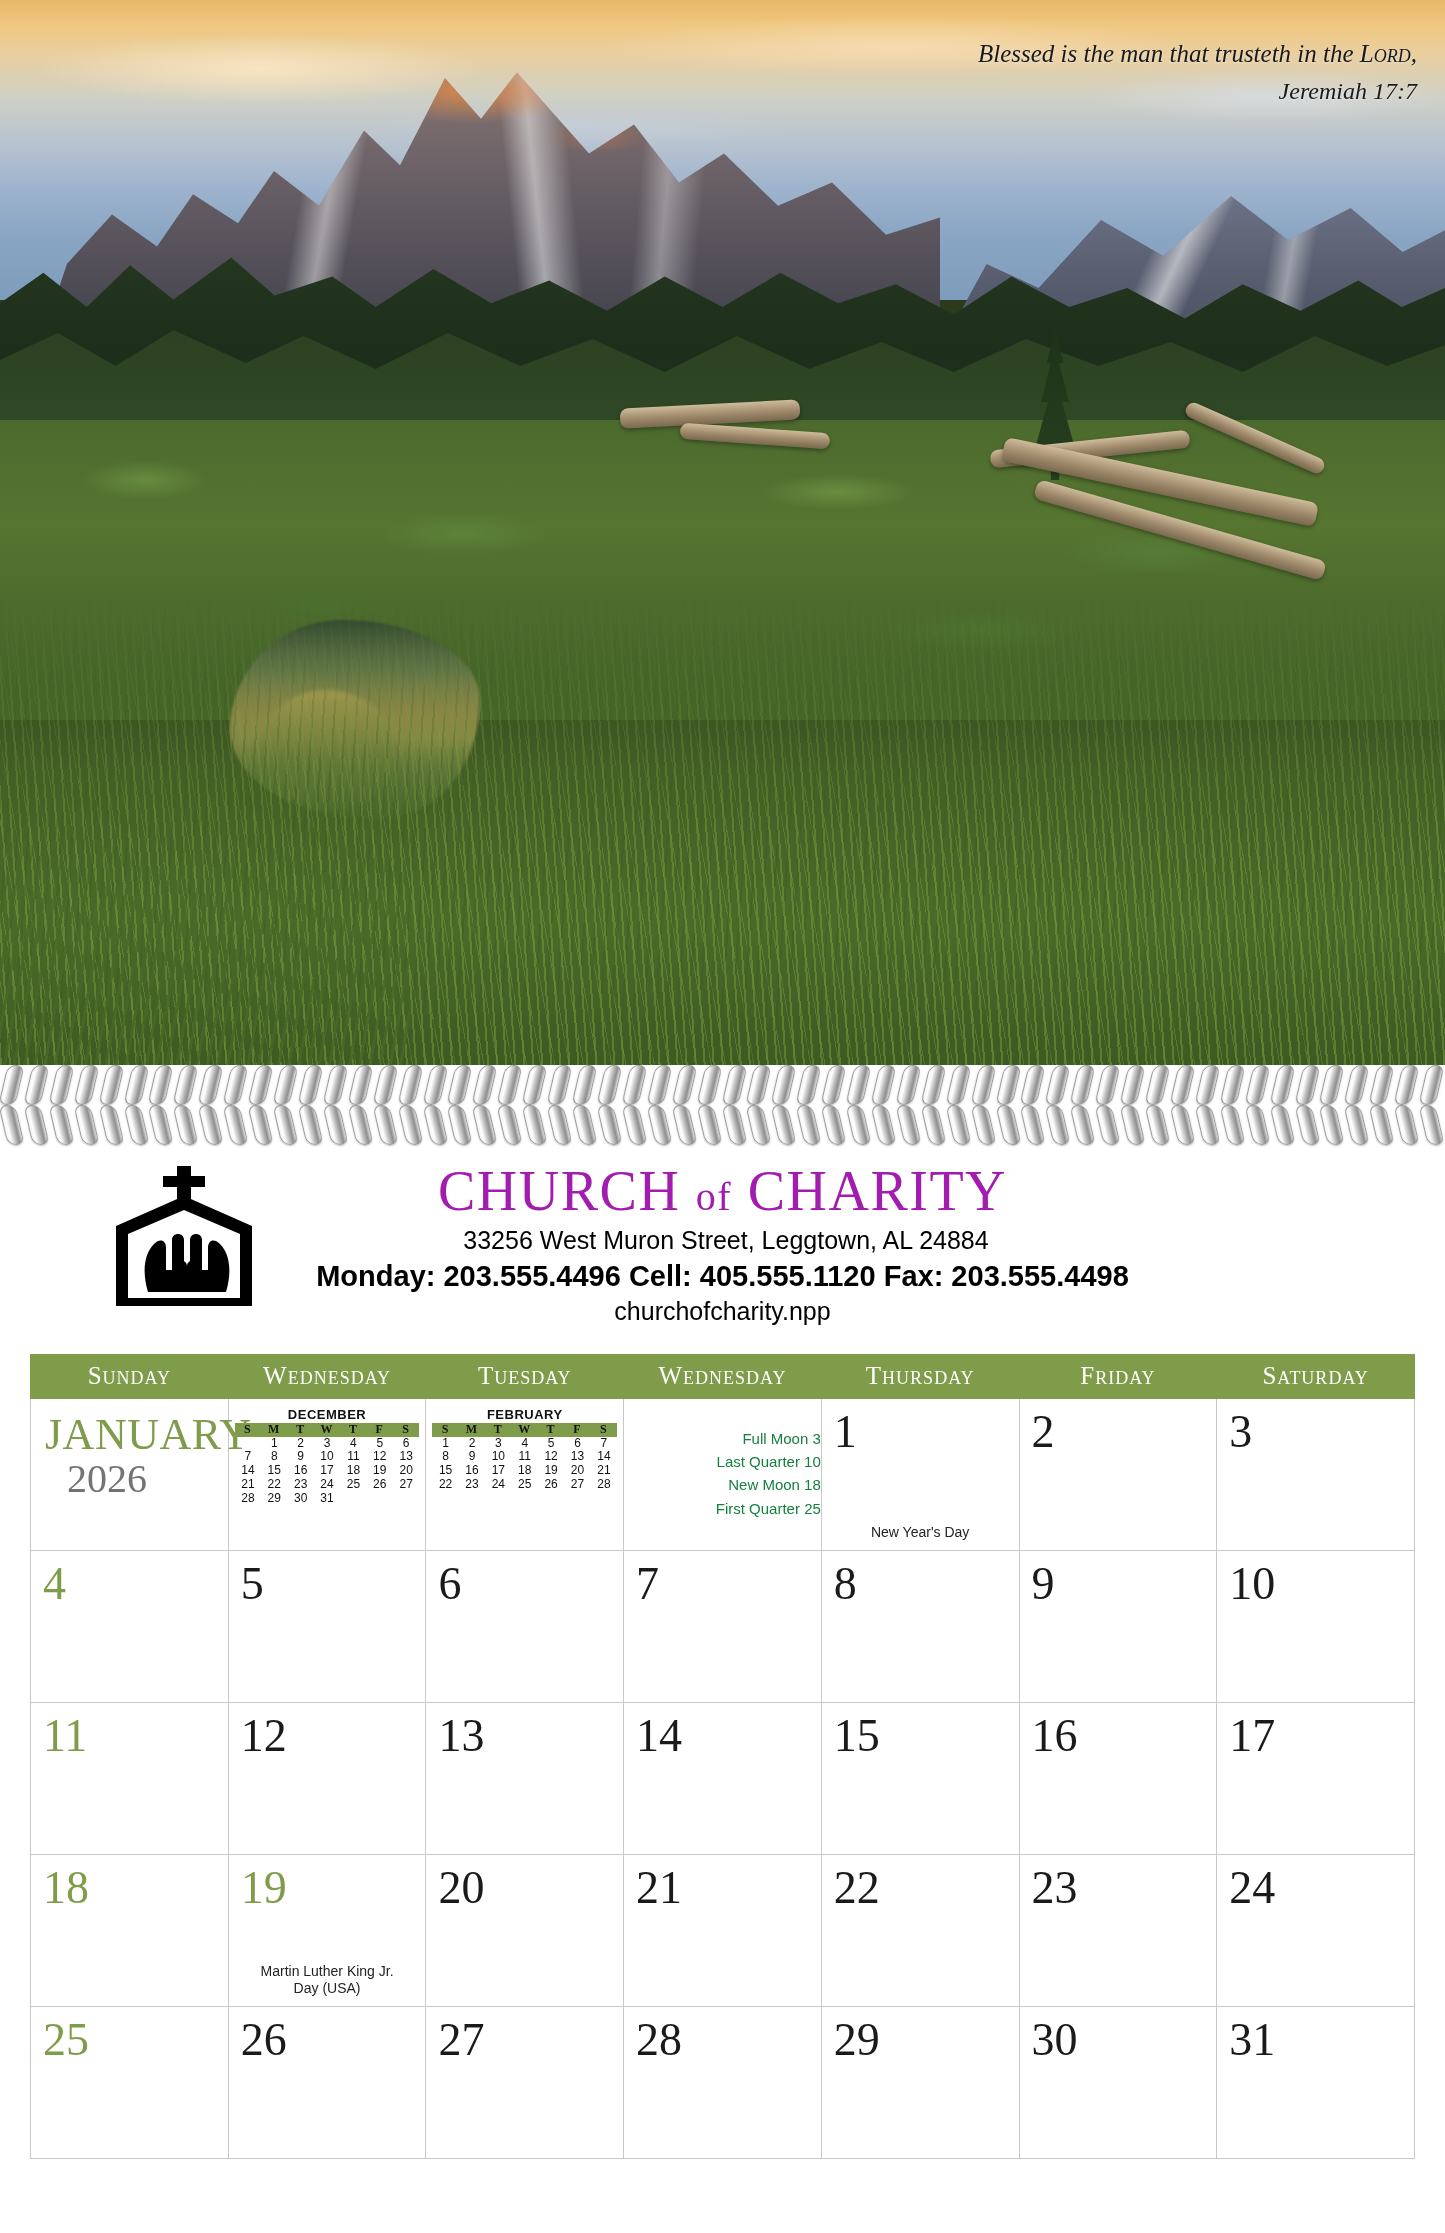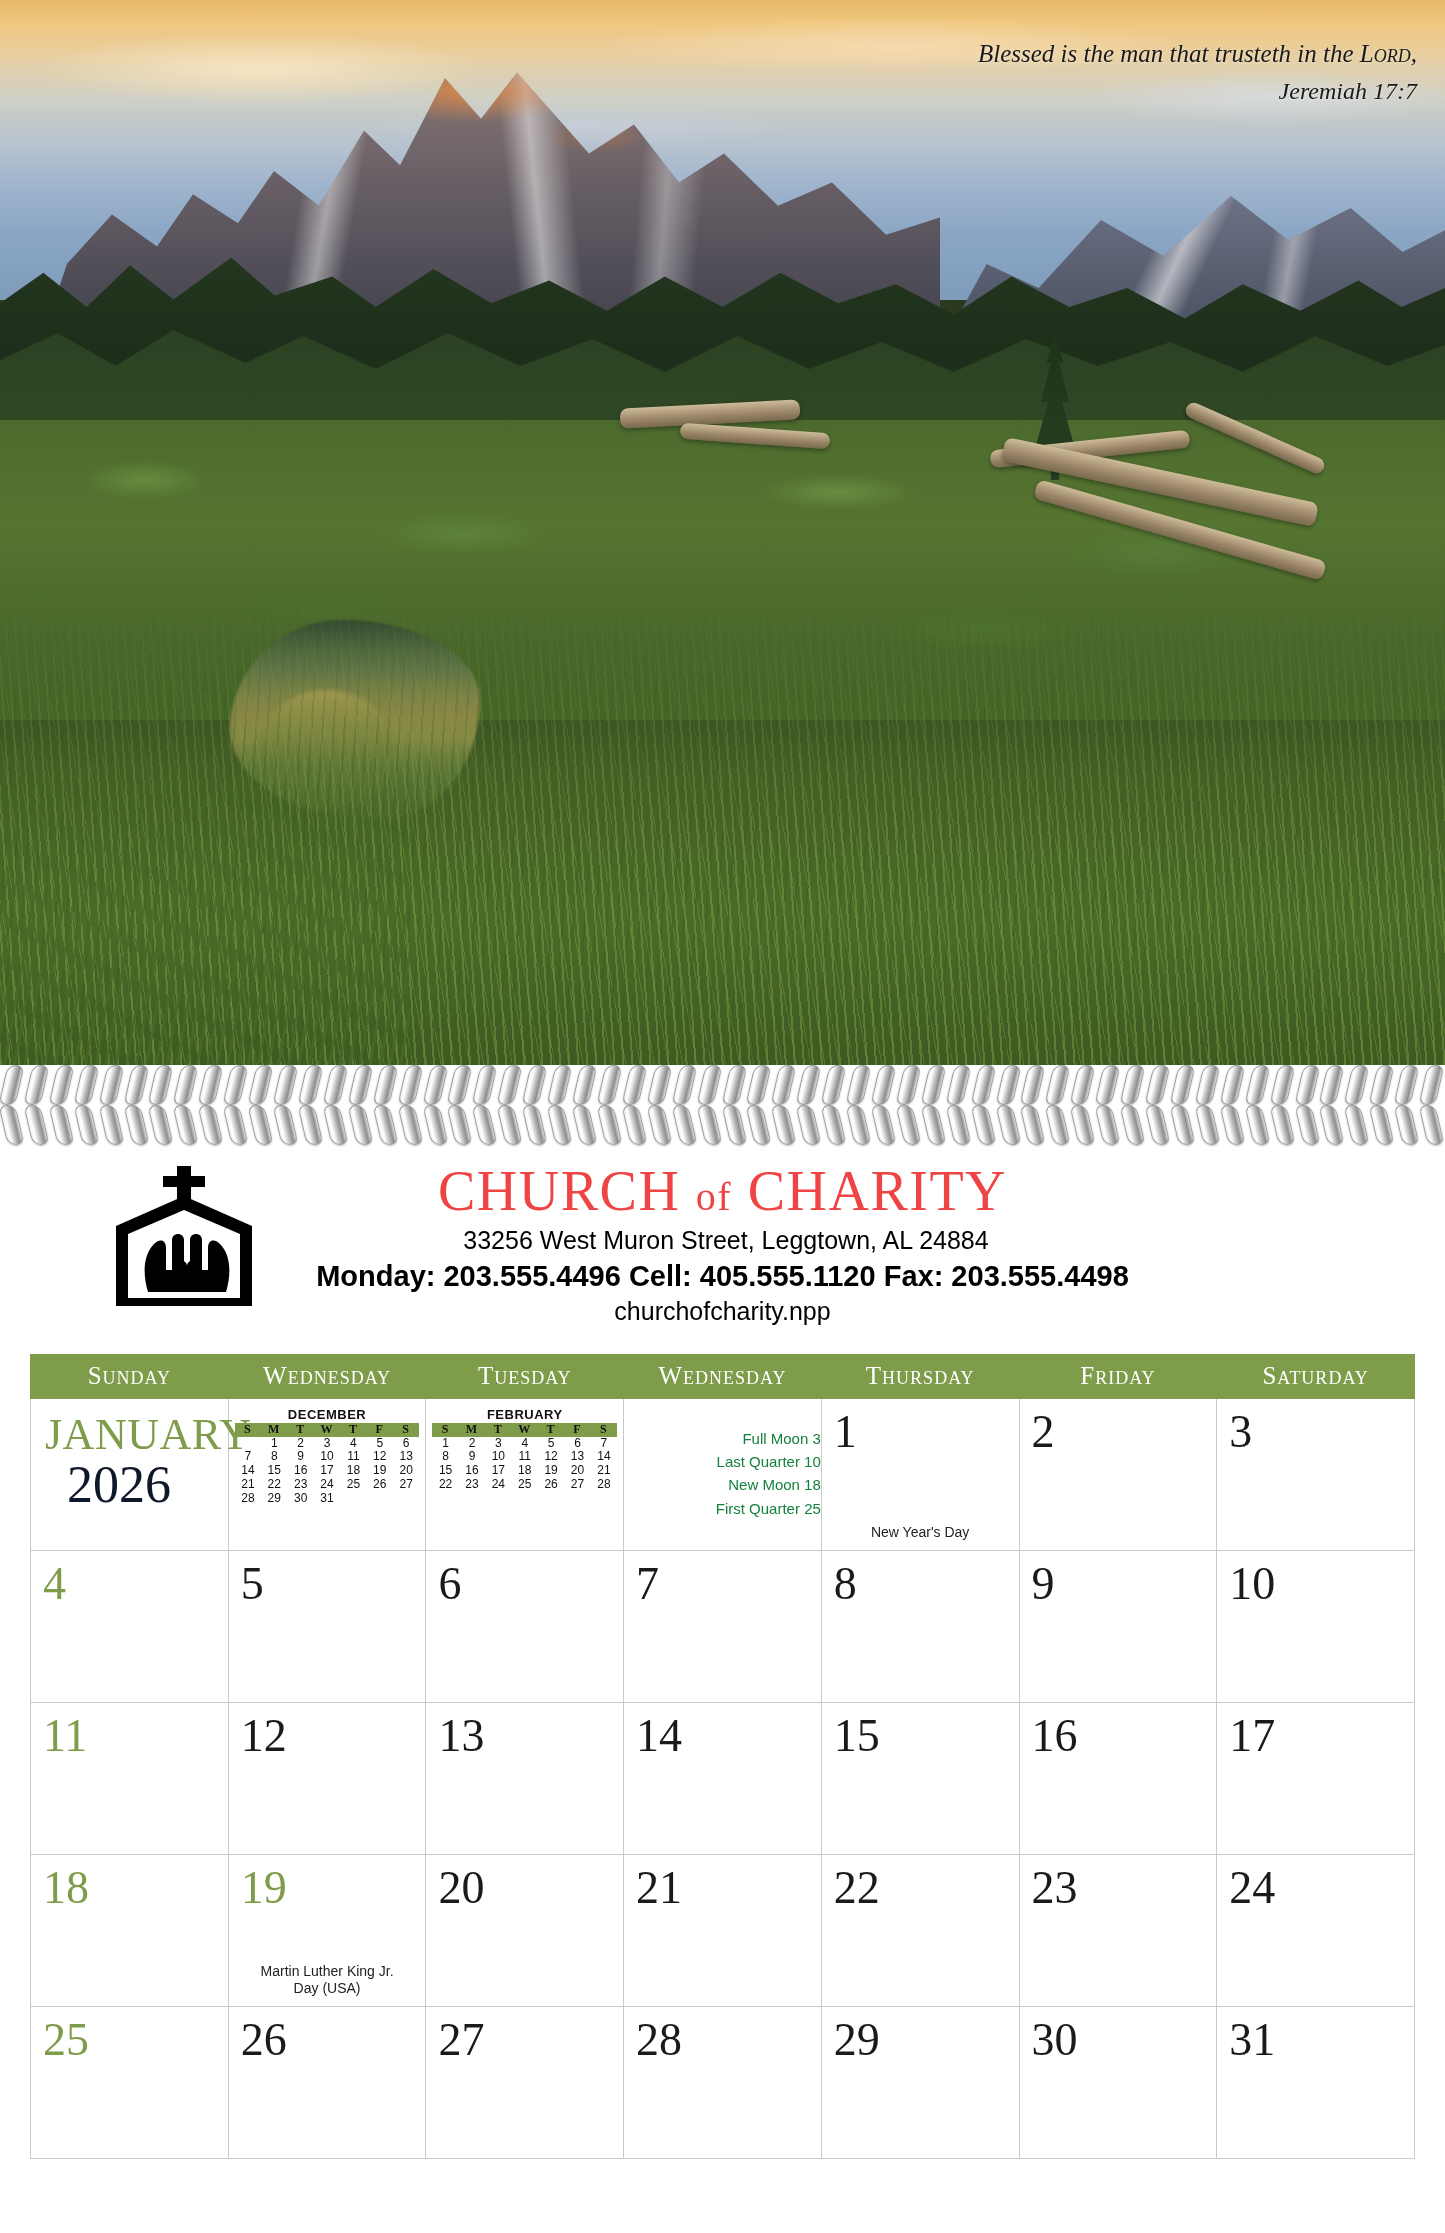--- a/index.html
+++ b/index.html
@@ -210,21 +210,21 @@
     position: absolute;
     left: 108px;
     top: 16px;
     width: 152px;
     height: 148px;
   }
   .church-name {
     font-family: "Liberation Serif", serif;
     font-size: 56px;
     letter-spacing: 1.5px;
-    color: #ef4444;
+    color: #a21caf;
     line-height: 1.05;
   }
   .church-name .small { font-size: 40px; }
   .tagline {
     font-family: "Liberation Sans", sans-serif;
     font-style: italic;
     font-size: 21px;
     color: #000;
     margin-top: 2px;
   }
@@ -307,22 +307,22 @@
   .month-title {
     font-family: "Liberation Serif", serif;
     font-size: 44px;
     color: #7f9c4a;
     padding: 14px 0 0 14px;
     line-height: 1;
     letter-spacing: .5px;
   }
   .month-year {
     font-family: "Liberation Serif", serif;
-    font-size: 52px;
-    color: #0f172a;
+    font-size: 40px;
+    color: #737373;
     padding: 2px 0 0 36px;
     line-height: 1;
   }
 
   
   .mini {
     width: 100%;
     padding: 8px 6px 0 6px;
     font-family: "Liberation Sans", sans-serif;
   }

